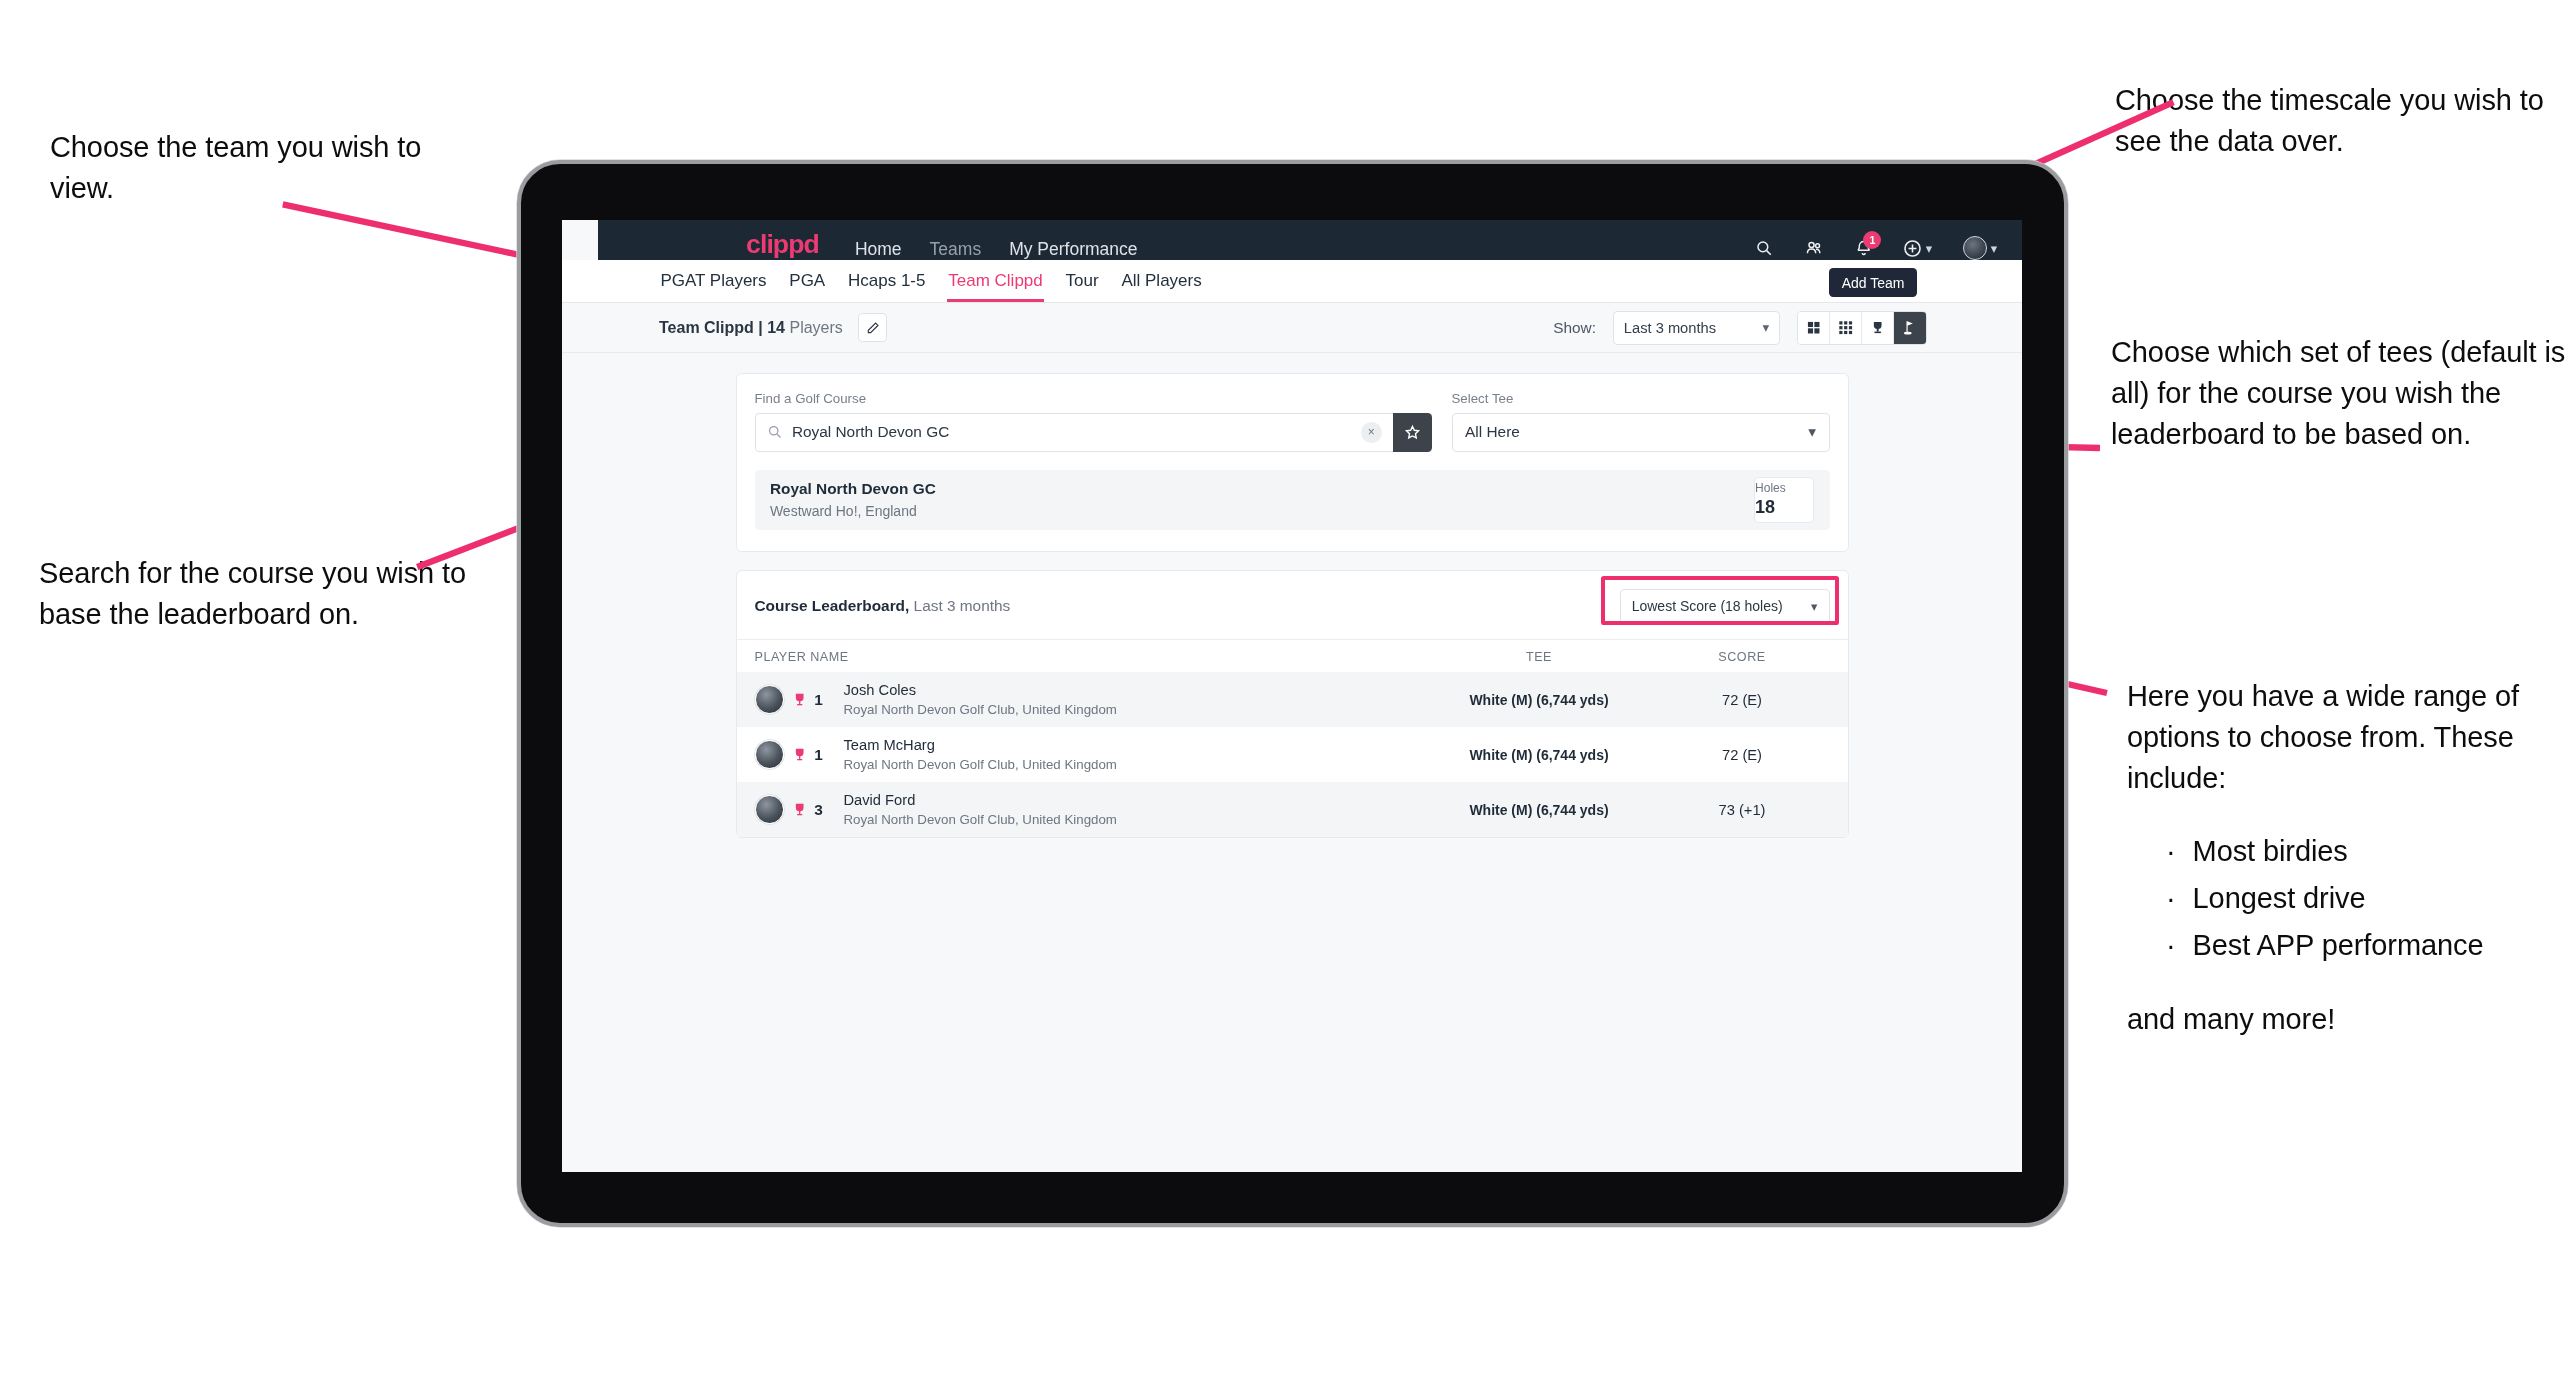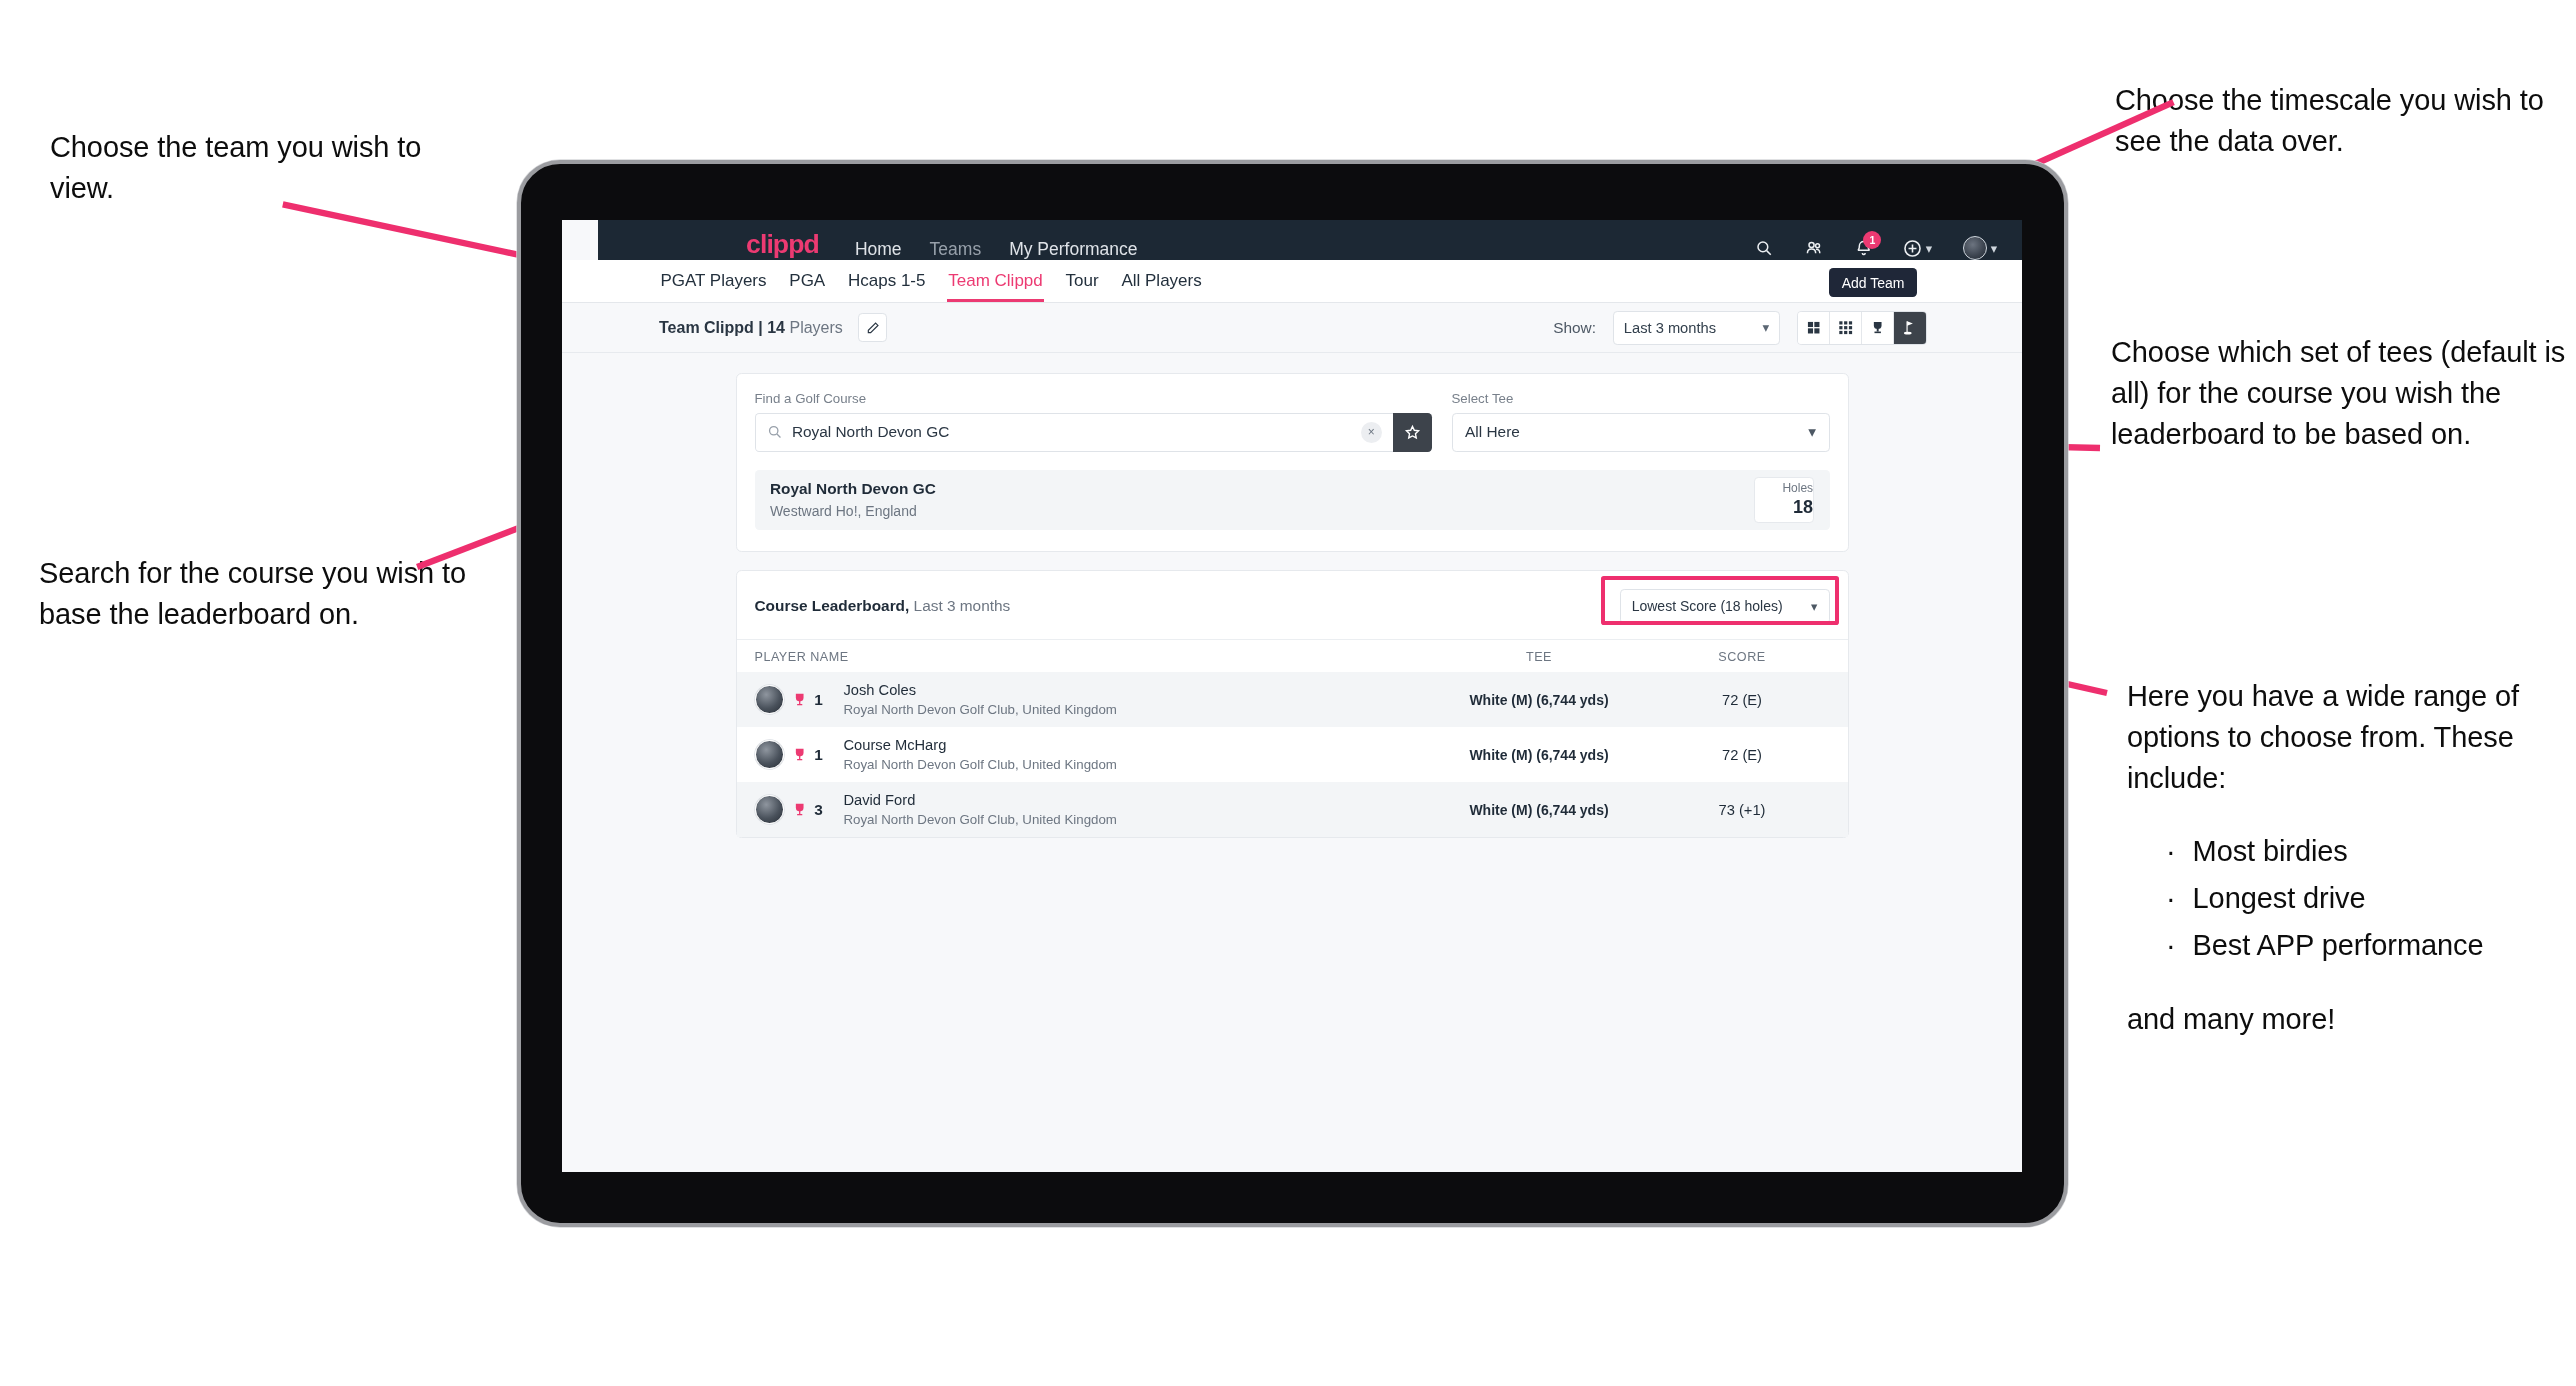--- a/index.html
+++ b/index.html
@@ -157,21 +157,21 @@
 
   .courserow {
     margin-top: 18px; background:#f3f5f7; border-radius:4.2px;
     display:flex; align-items:center; padding: 12.6px 15.4px; height: 60px;
   }
   .cname { font-size: 15.4px; font-weight:700; color:#1f2b38; }
   .cloc { font-size: 14px; color:#6d7682; margin-top: 4.9px; }
   .holesbox {
     margin-left:auto; background:#fff; border:0.7px solid #e6e9ed; border-radius:4.2px;
     width: 60px; height: 46px; display:flex; flex-direction:column;
-    align-items:flex-end; justify-content:center;
+    align-items:flex-start; justify-content:center;
   }
   .holesbox .hl { font-size: 12px; color:#6d7682; }
   .holesbox .hv { font-size: 18px; font-weight:700; color:#1f2b38; margin-top:1.4px; }
 
   
   .card.board { padding: 0; }
   .boardhead {
     display:flex; align-items:center; padding: 18px 18px 15.4px 18px;
     border-bottom:0.7px solid #ebeef1; position:relative; min-height: 60px;
   }
@@ -451,21 +451,21 @@
               <span class="pavatar"></span>
               <span class="trophy">
                 <svg width="15.4" height="17" viewBox="0 0 24 24" fill="#ec3a72">
                     <path d="M6 3h12v6a6 6 0 0 1-12 0z"></path>
                     <rect x="11" y="14" width="2" height="5"></rect>
                     <rect x="8" y="19" width="8" height="2"></rect>
                   </svg>
               </span>
               <span class="rank">1</span>
               <span class="pinfo">
-                <span class="pname" style="display:block">Course McHarg</span>
+                <span class="pname" style="display:block">Team McHarg</span>
                 <span class="pclub" style="display:block">Royal North Devon Golf Club, United Kingdom</span>
               </span>
             </div>
             <div class="ttee">White (M) (6,744 yds)</div>
             <div class="tscore">72 (E)</div>
           </div>
 
           <div class="trow alt">
             <div class="tname">
               <span class="pavatar"></span>

